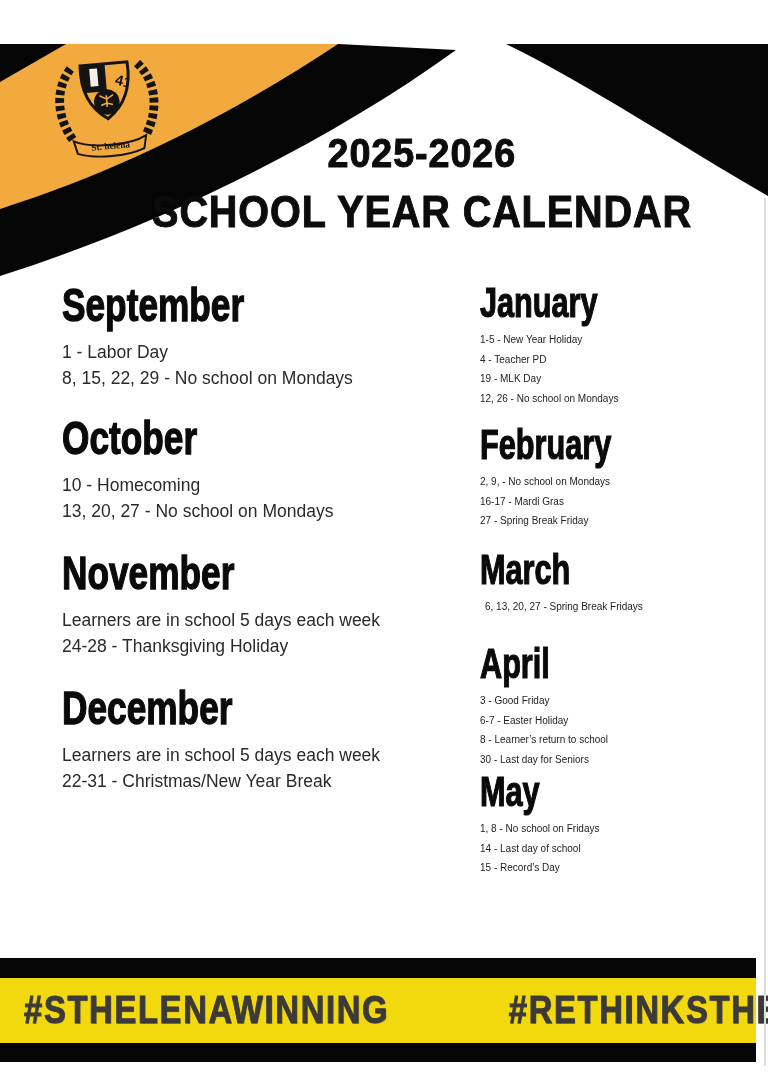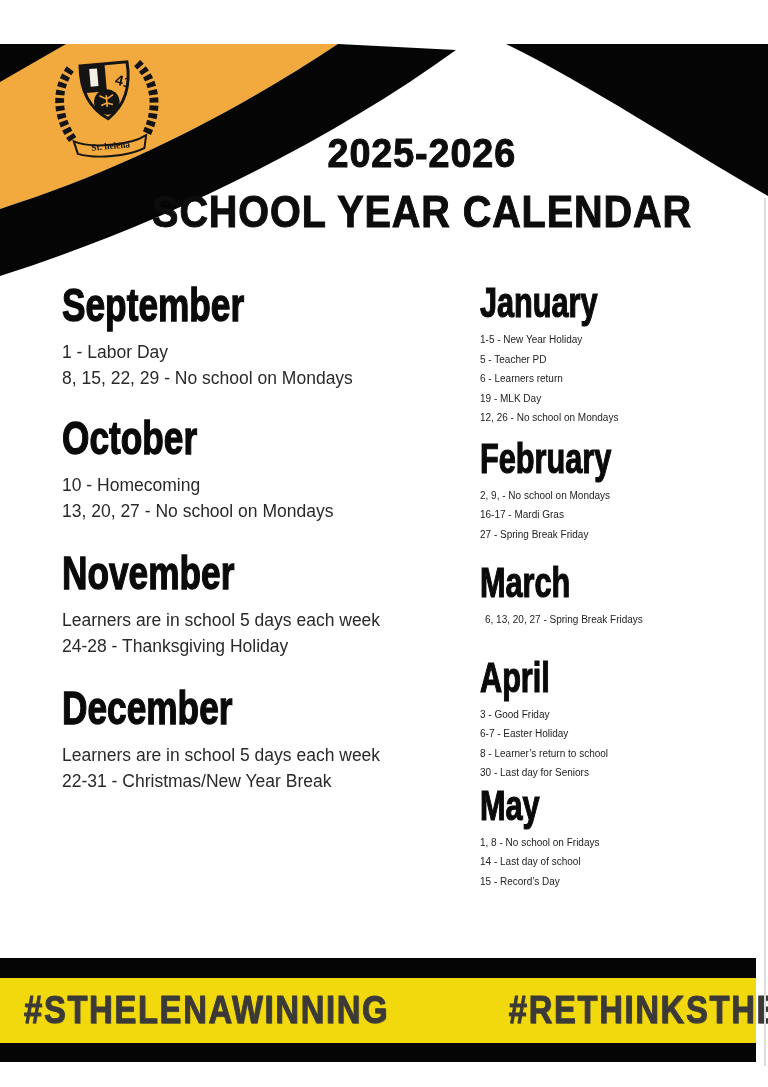--- a/index.html
+++ b/index.html
@@ -44,21 +44,21 @@
     font-size:42px;line-height:40px;margin-bottom:7px;
     transform:scaleX(0.73);-webkit-text-stroke:1.2px #0a0a0a;
   }
   .ev{color:#2a2a2a;white-space:nowrap;}
   .col.left .ev{font-size:17.5px;line-height:26px;}
   .col.right .ev{font-size:10px;line-height:19.5px;color:#232323;}
   .col.left .month:nth-child(1){margin-bottom:25px;}
   .col.left .month:nth-child(2){margin-bottom:27px;}
   .col.left .month:nth-child(3){margin-bottom:27px;}
   .col.left .month:nth-child(4){margin-bottom:32px;}
-  .col.right .month:nth-child(1){margin-bottom:11px;}
+  .col.right .month:nth-child(1){margin-bottom:17px;}
   .col.right .month:nth-child(2){margin-bottom:19px;}
   .col.right .month:nth-child(3){margin-bottom:28px;}
   .col.right .month:nth-child(4){margin-bottom:3px;}
   .col.right .month:nth-child(3) .ev{padding-left:5px;}
   
   .footer{position:absolute;left:0;top:958px;width:756px;border-radius:31px;}
   .stripe{width:100%;background:#050505;}
   .stripe.top{height:20px;}
   .stripe.bottom{height:19px;}
   .band{
@@ -146,22 +146,21 @@
         <div class="month">
           <div class="mh">December</div>
           <div class="ev">Learners are in school 5 days each week</div>
           <div class="ev">22-31 - Christmas/New Year Break</div>
         </div>
       </section>
     <section class="col right" id="col-right">
         <div class="month">
           <div class="mh">January</div>
           <div class="ev">1-5 - New Year Holiday</div>
-          <div class="ev">5 - Teacher PD</div>
-          <div class="ev">6 - Learners return</div>
+          <div class="ev">4 - Teacher PD</div>
           <div class="ev">19 - MLK Day</div>
           <div class="ev">12, 26 - No school on Mondays</div>
         </div>
         <div class="month">
           <div class="mh">February</div>
           <div class="ev">2, 9, - No school on Mondays</div>
           <div class="ev">16-17 - Mardi Gras</div>
           <div class="ev">27 - Spring Break Friday</div>
         </div>
         <div class="month">

